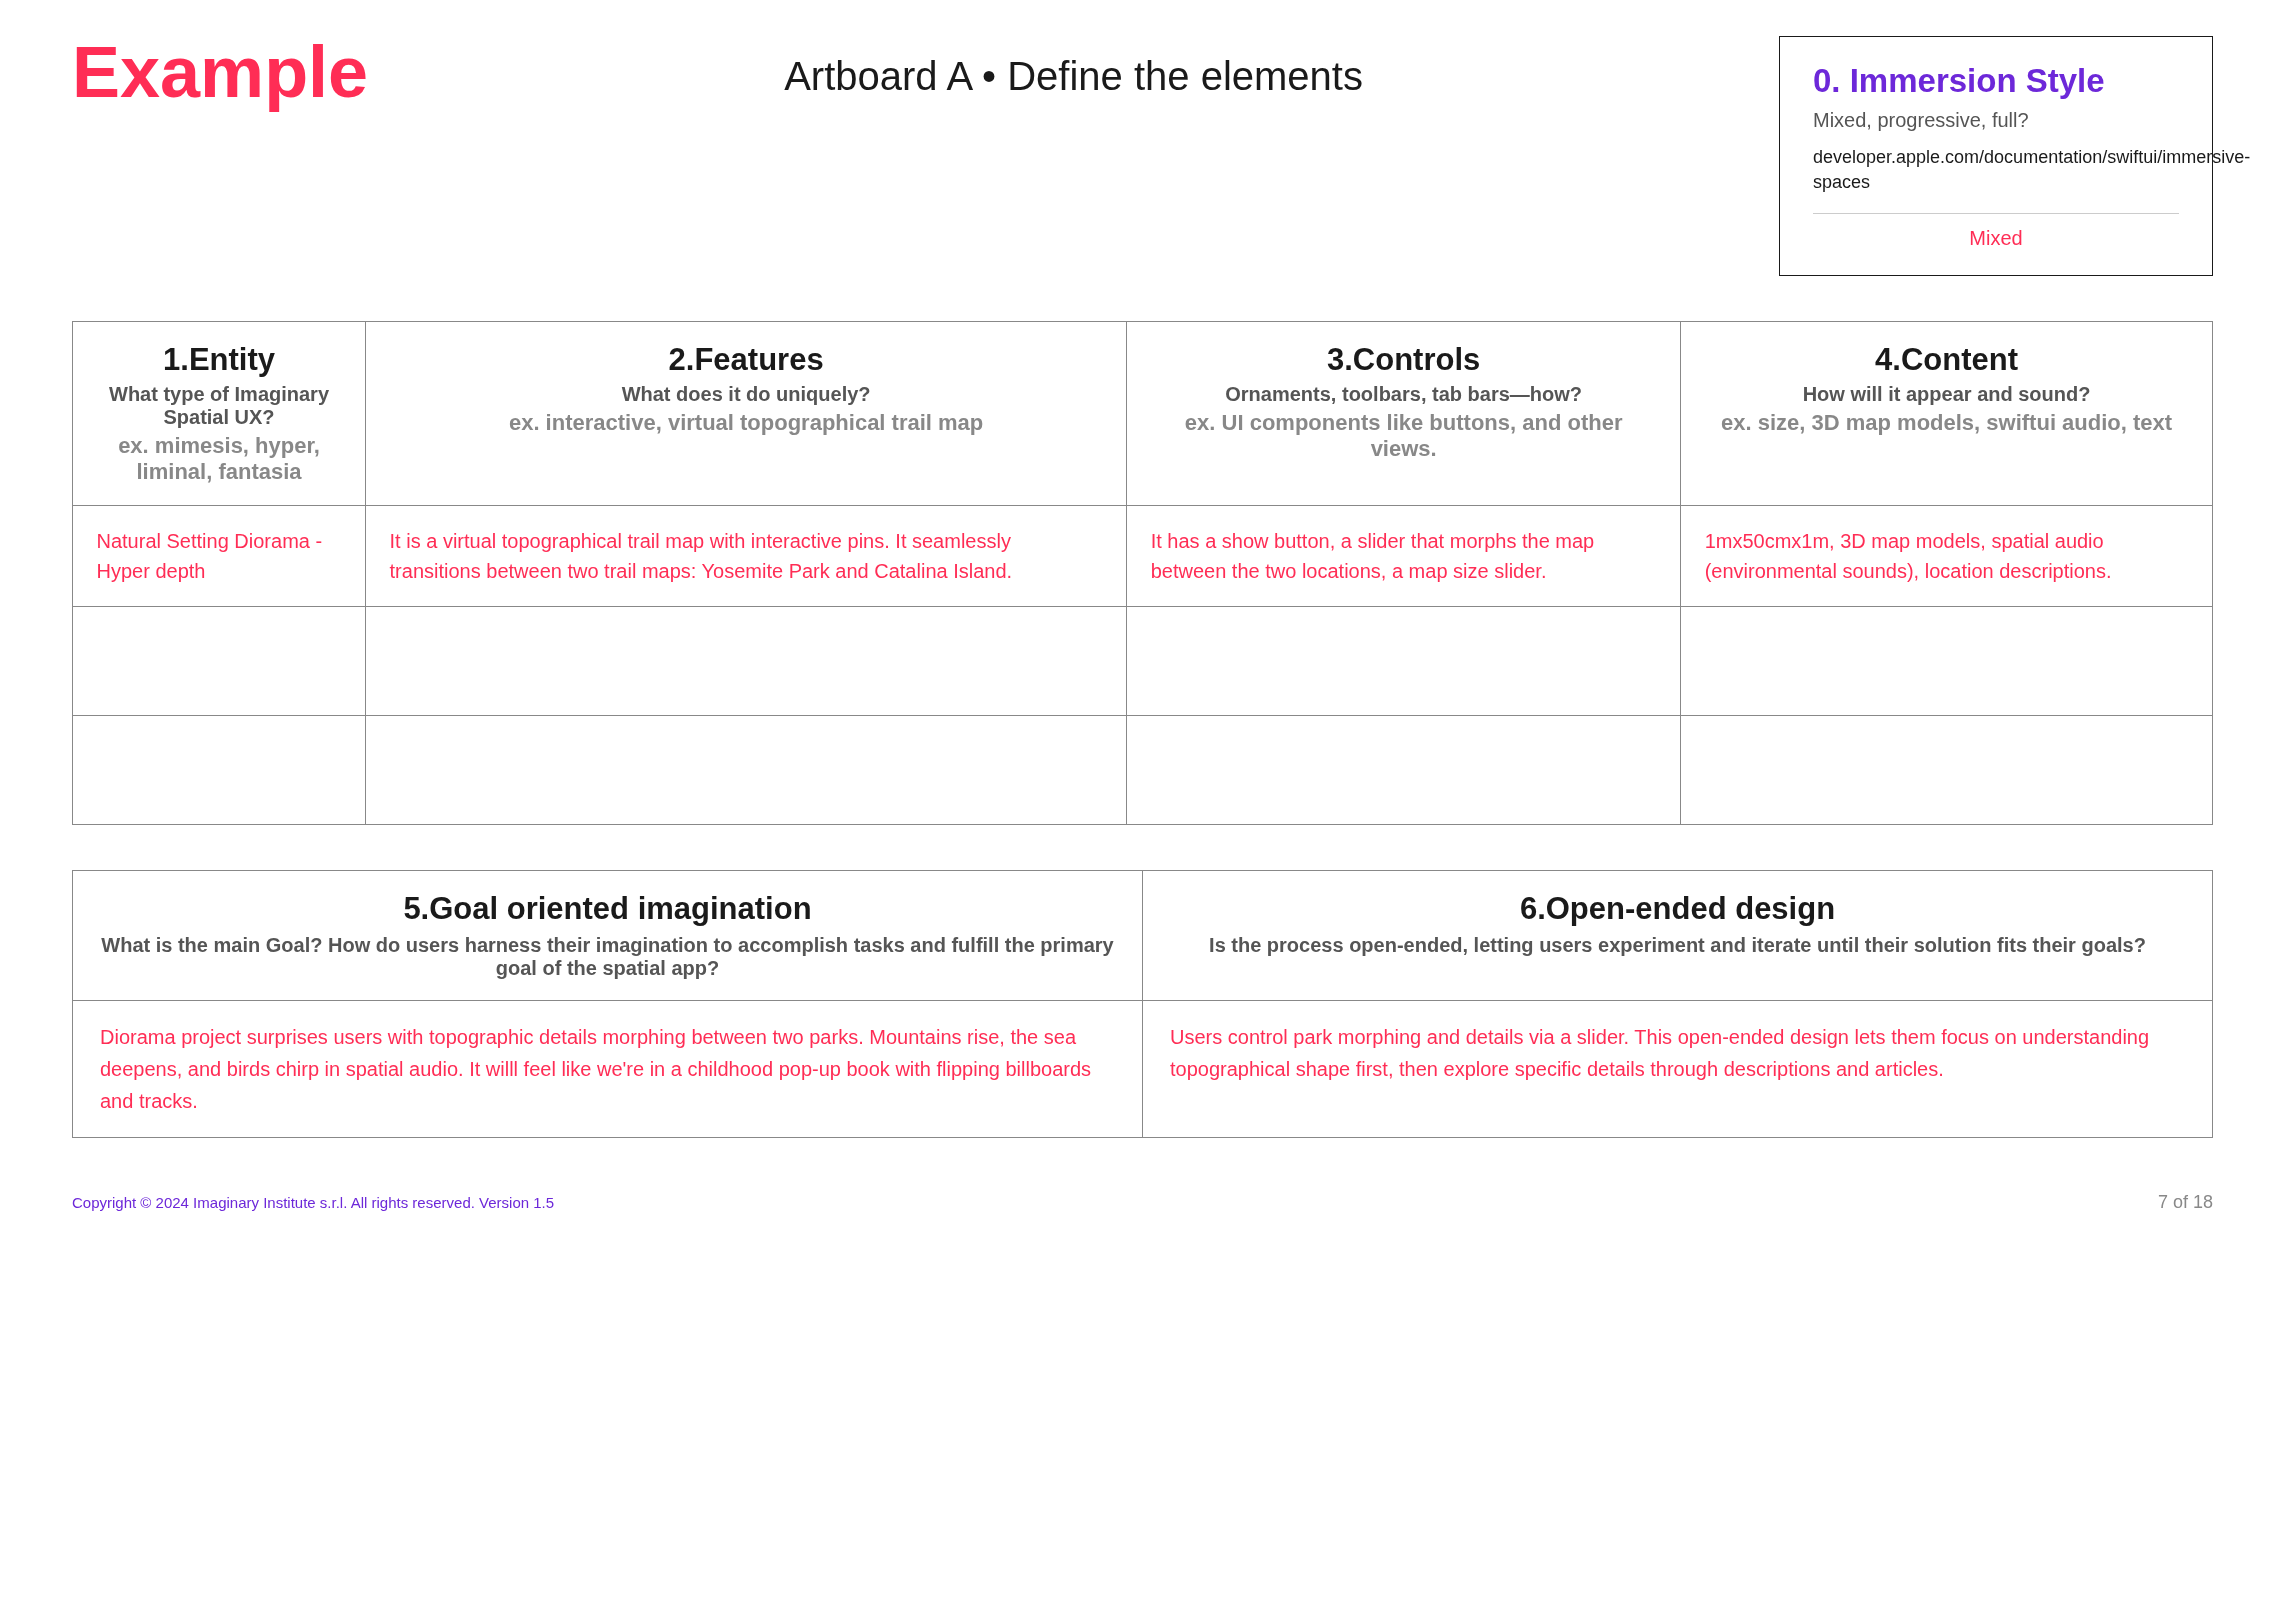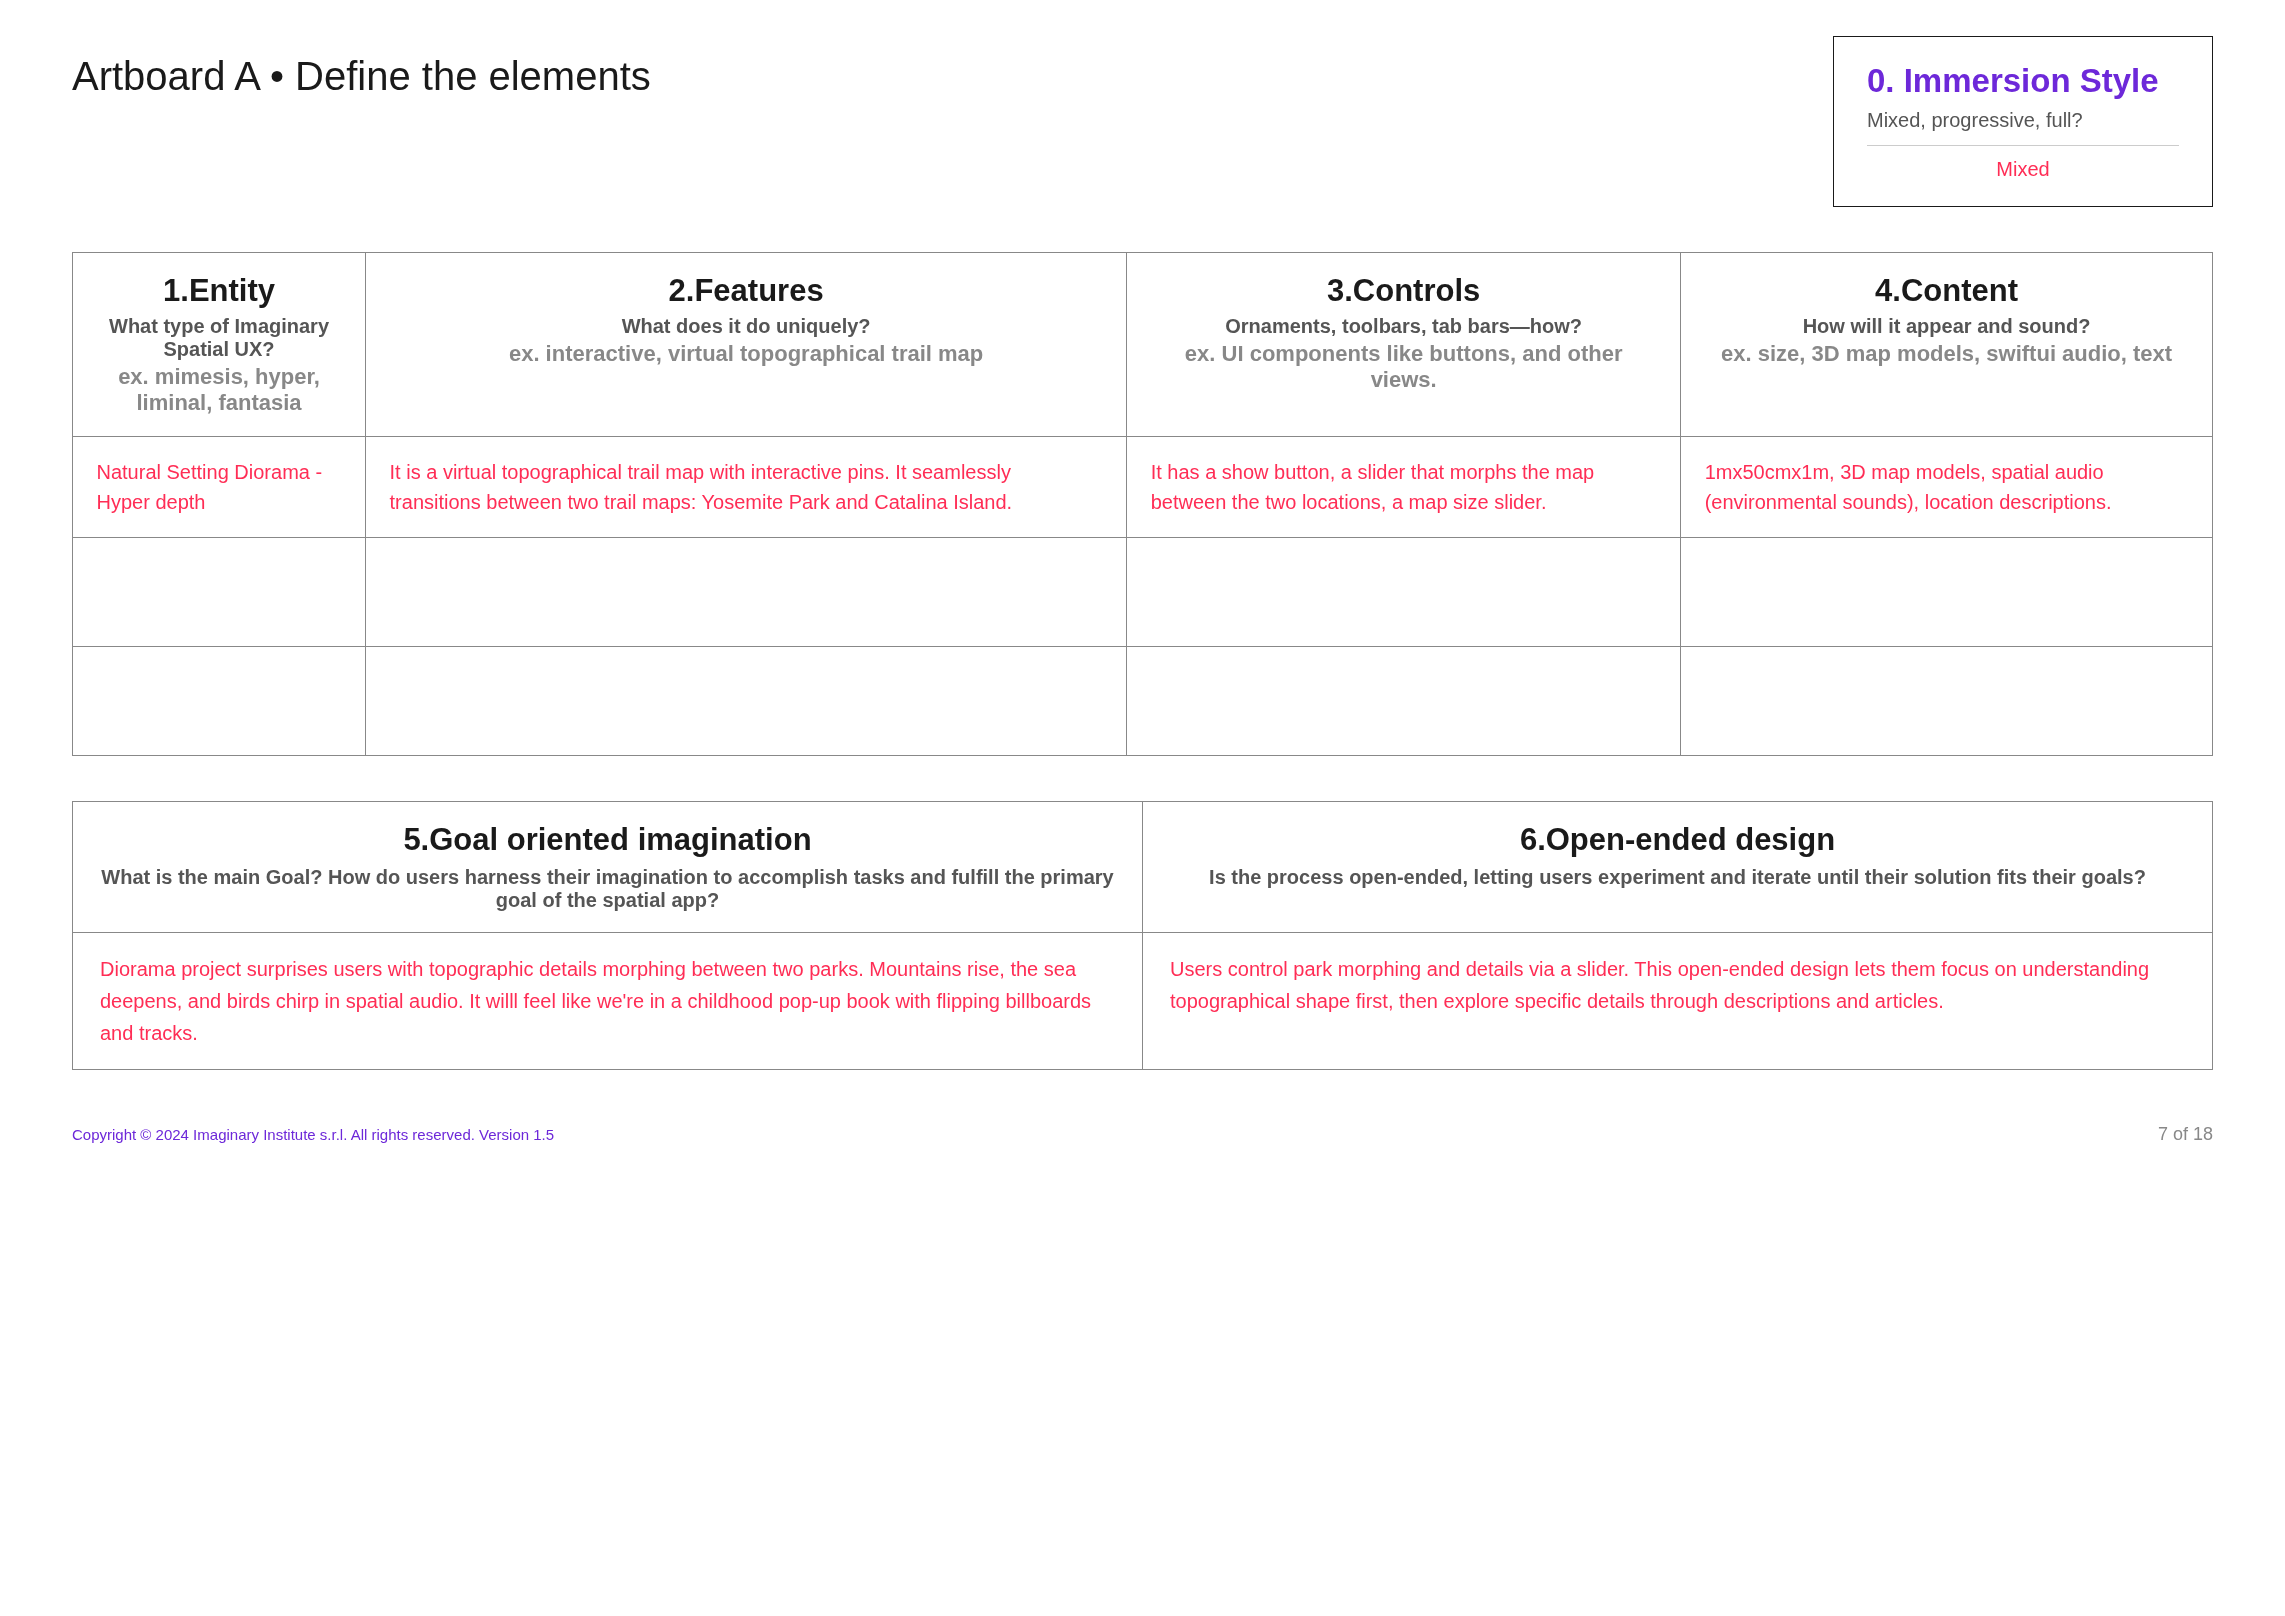--- a/index.html
+++ b/index.html
@@ -154,24 +154,26 @@
     }
     .footer-page {
       font-size: 18px;
       color: #888;
     }
   </style>
 </head>
 <body>
 
 <div class="header">
+  <div class="logo">Example</div>
   <div class="header-title">Artboard A • Define the elements</div>
   <div class="immersion-box">
     <div class="immersion-title">0. Immersion Style</div>
     <div class="immersion-subtitle">Mixed, progressive, full?</div>
+    <div class="immersion-link">developer.apple.com/documentation/swiftui/immersive-spaces</div>
     <hr class="immersion-divider">
     <div class="immersion-value">Mixed</div>
   </div>
 </div>
 
 <table class="main-table">
   <thead>
     <tr>
       <th>
         <span class="col-header-num">1.Entity</span>

